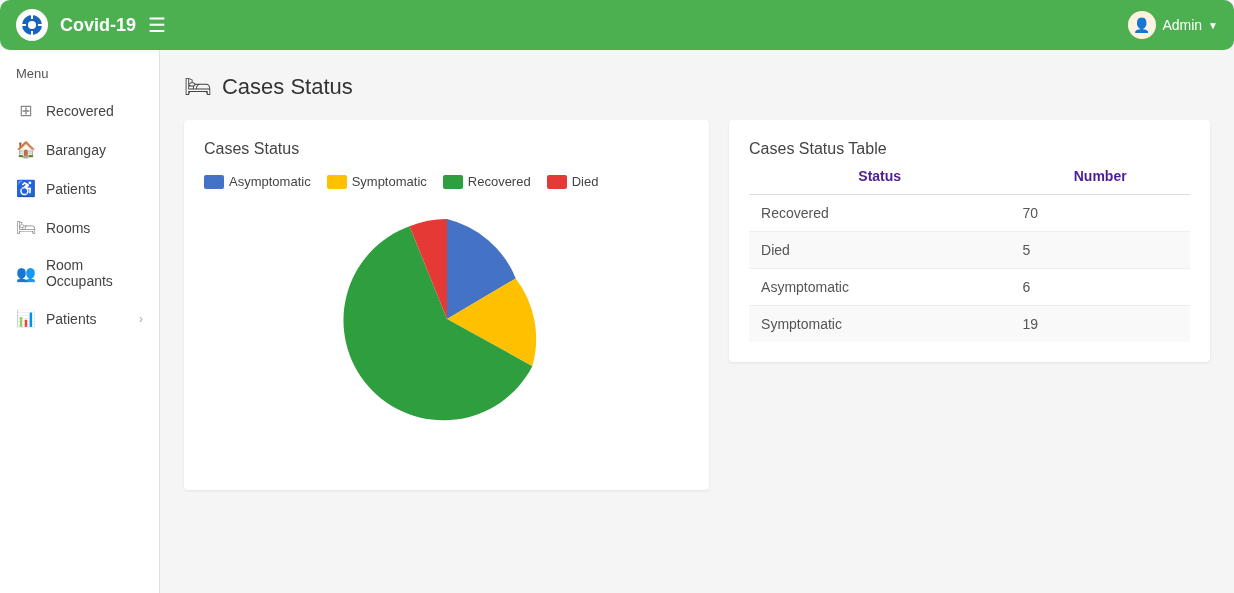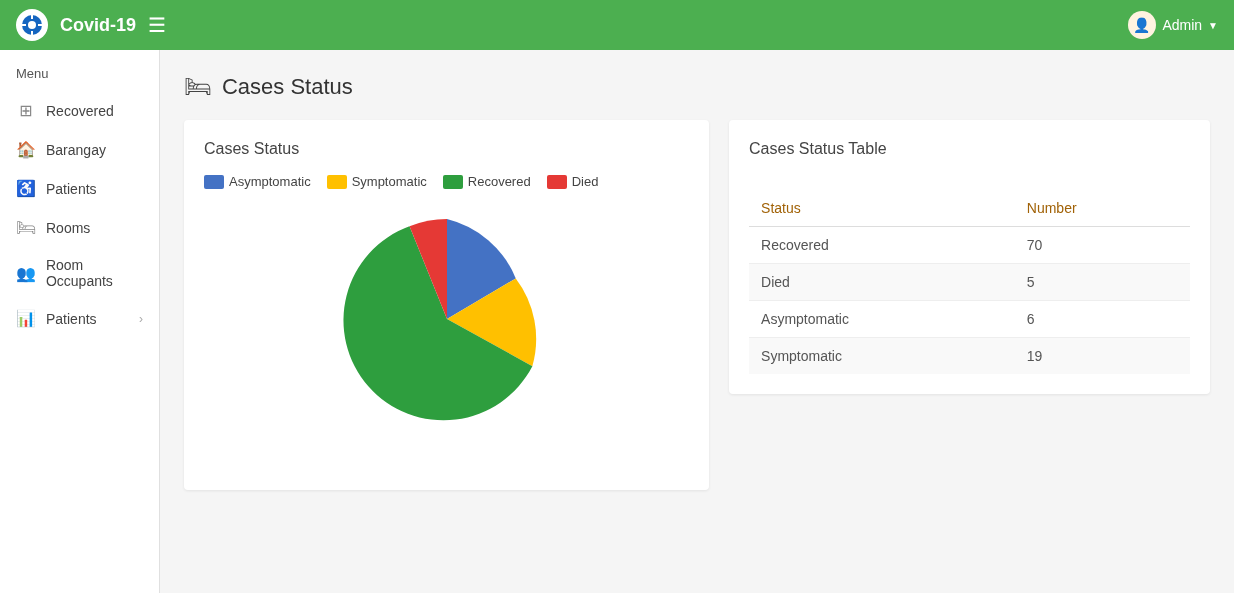--- a/index.html
+++ b/index.html
@@ -8,20 +8,21 @@
     
     .navbar {
       background: #4caf50;
       color: white;
       display: flex;
       align-items: center;
       padding: 0 16px;
       height: 50px;
       justify-content: space-between;
       flex-shrink: 0;
+      border-radius: 10px;
     }
     .navbar-left { display: flex; align-items: center; gap: 12px; }
     .navbar-logo {
       width: 32px; height: 32px;
       background: white;
       border-radius: 50%;
       display: flex; align-items: center; justify-content: center;
       overflow: hidden;
     }
     .navbar-logo svg { width: 24px; height: 24px; }
@@ -133,32 +134,32 @@
     .table-card {
       background: white;
       border-radius: 4px;
       padding: 20px;
       flex: 1;
       box-shadow: 0 1px 3px rgba(0,0,0,0.08);
     }
     .table-card-title {
       font-size: 16px;
       color: #444;
-      margin-bottom: 32px;
+      margin-bottom: 0;
     }
     .status-table {
       width: 100%;
       border-collapse: collapse;
       font-size: 14px;
     }
     .status-table th {
-      text-align: left;
+      text-align: center;
       padding: 10px 12px;
-      color: #a16207;
-      font-weight: normal;
+      color: #4c1d95;
+      font-weight: bold;
       border-bottom: 1px solid #ddd;
     }
     .status-table td {
       padding: 10px 12px;
       color: #555;
       border-bottom: 1px solid #eee;
     }
     .status-table tr:nth-child(even) td { background: #f9f9f9; }
     .status-table tr:last-child td { border-bottom: none; }
   </style>

